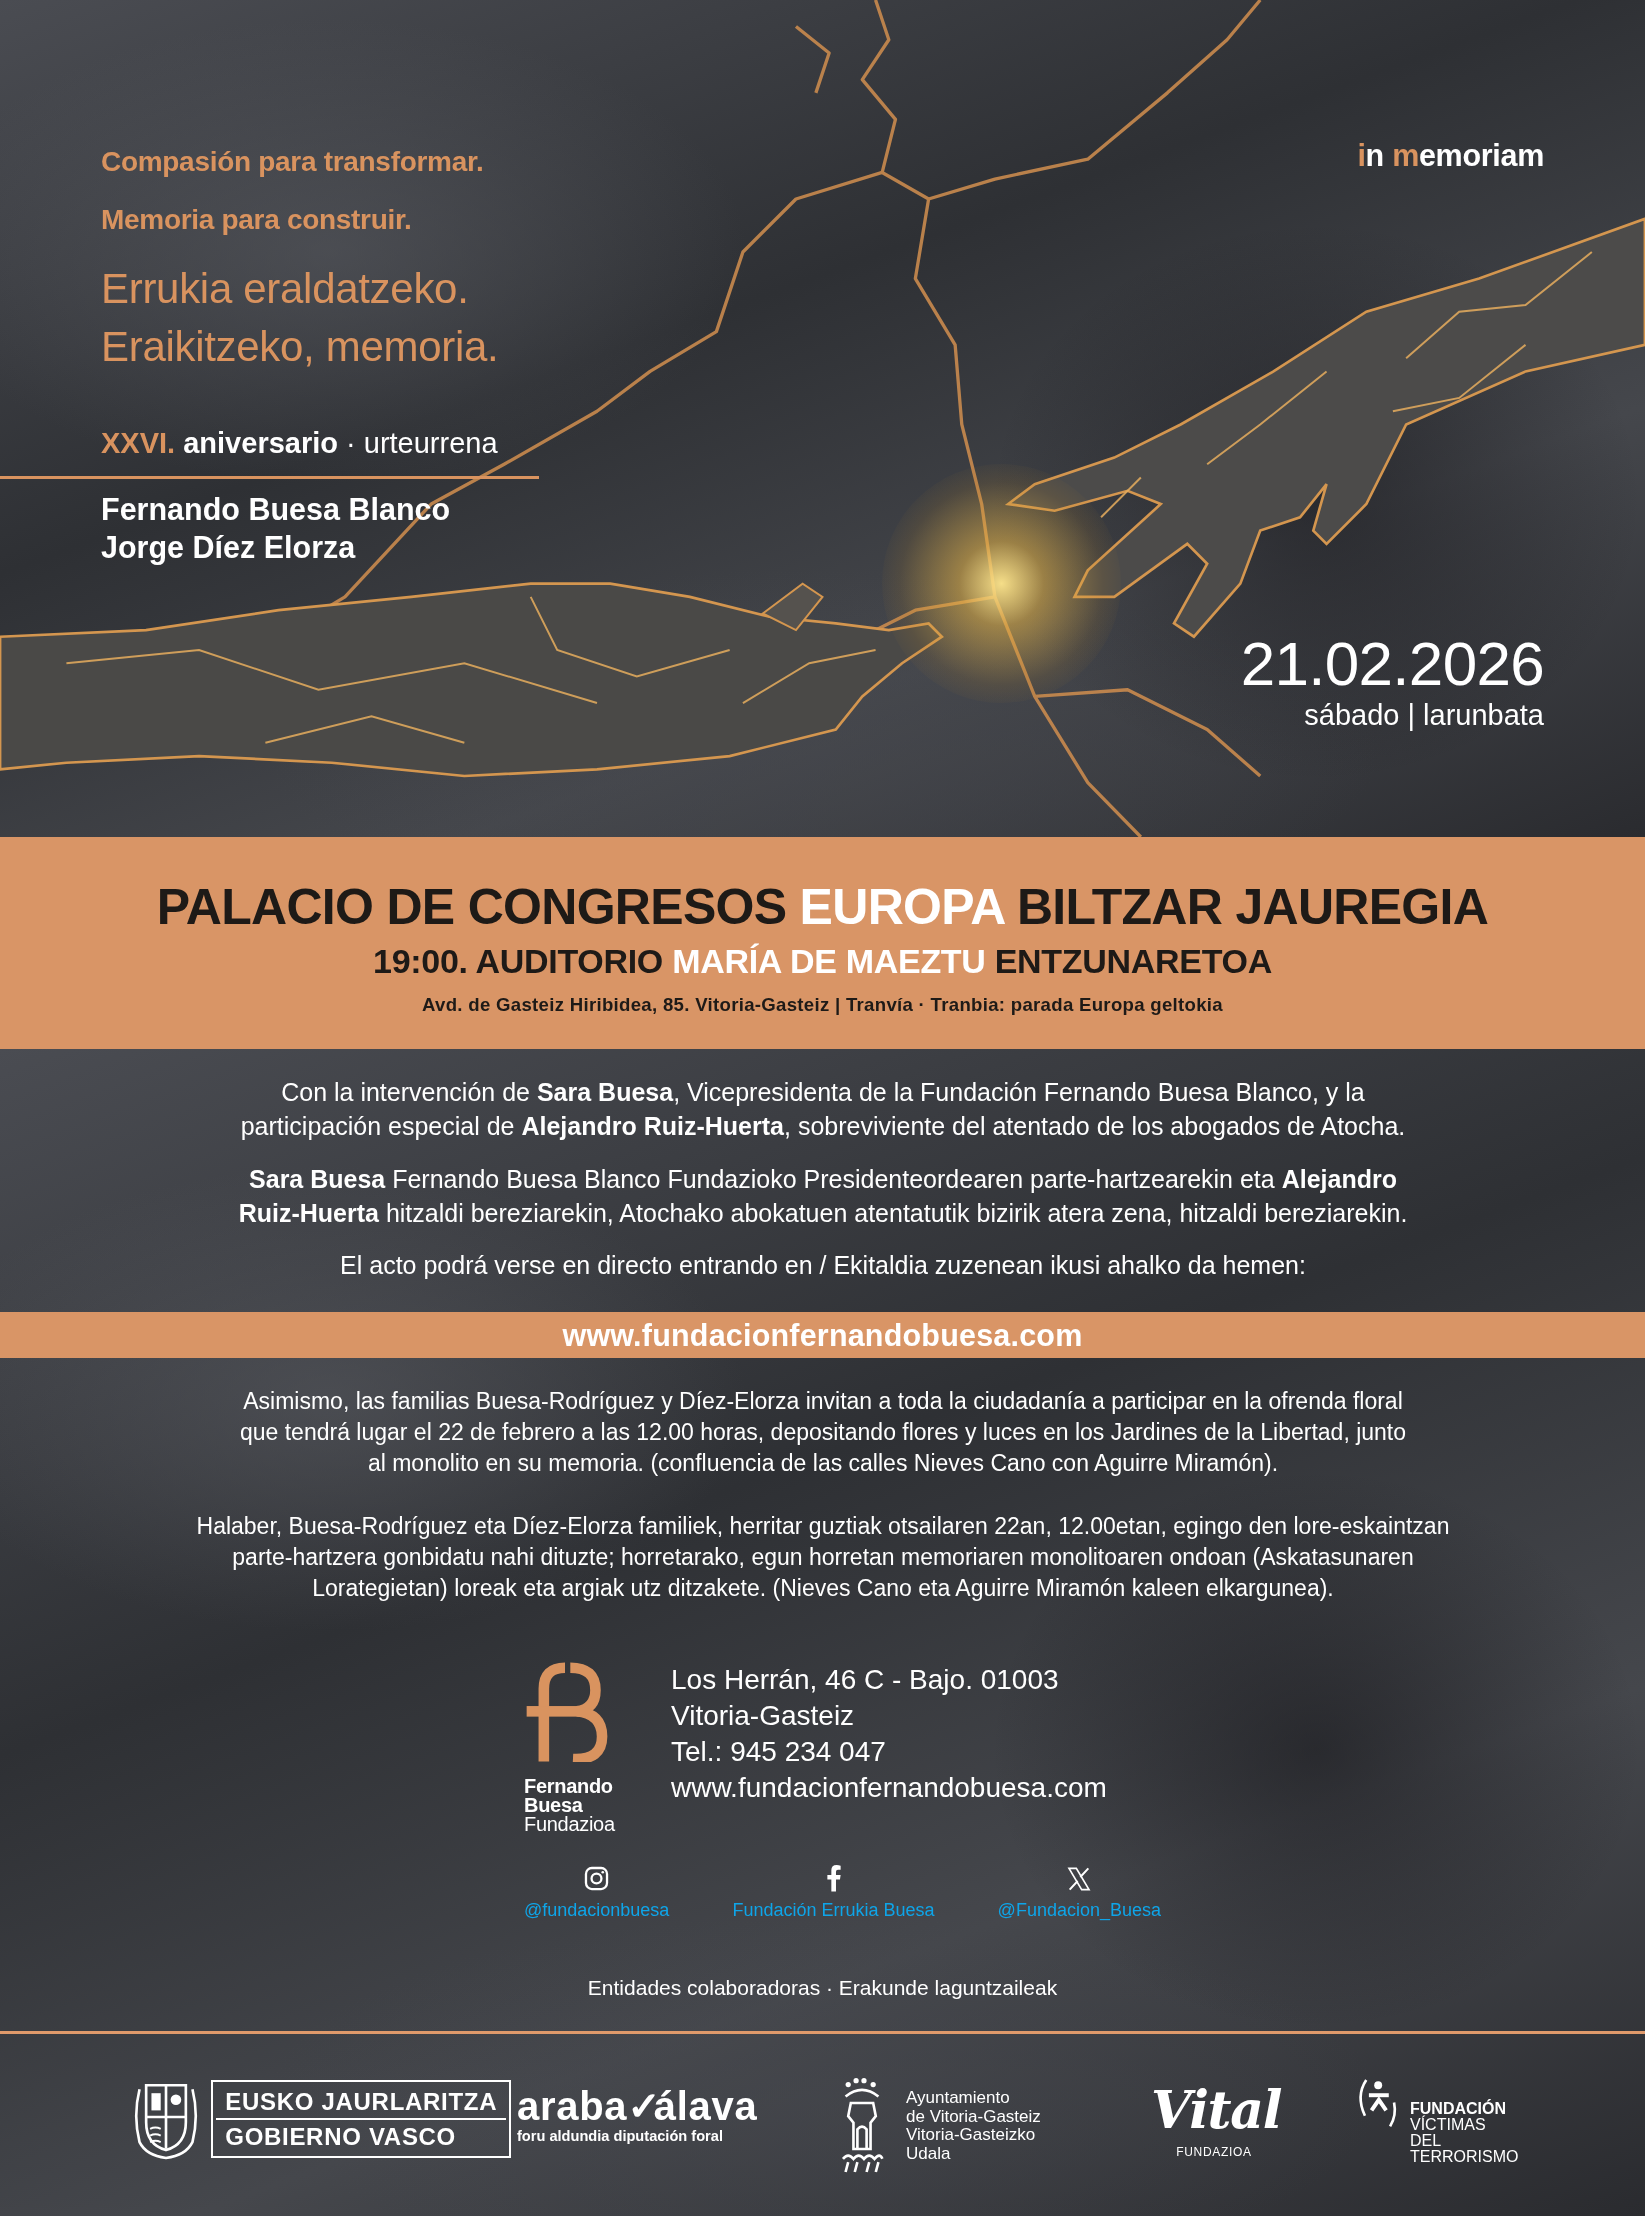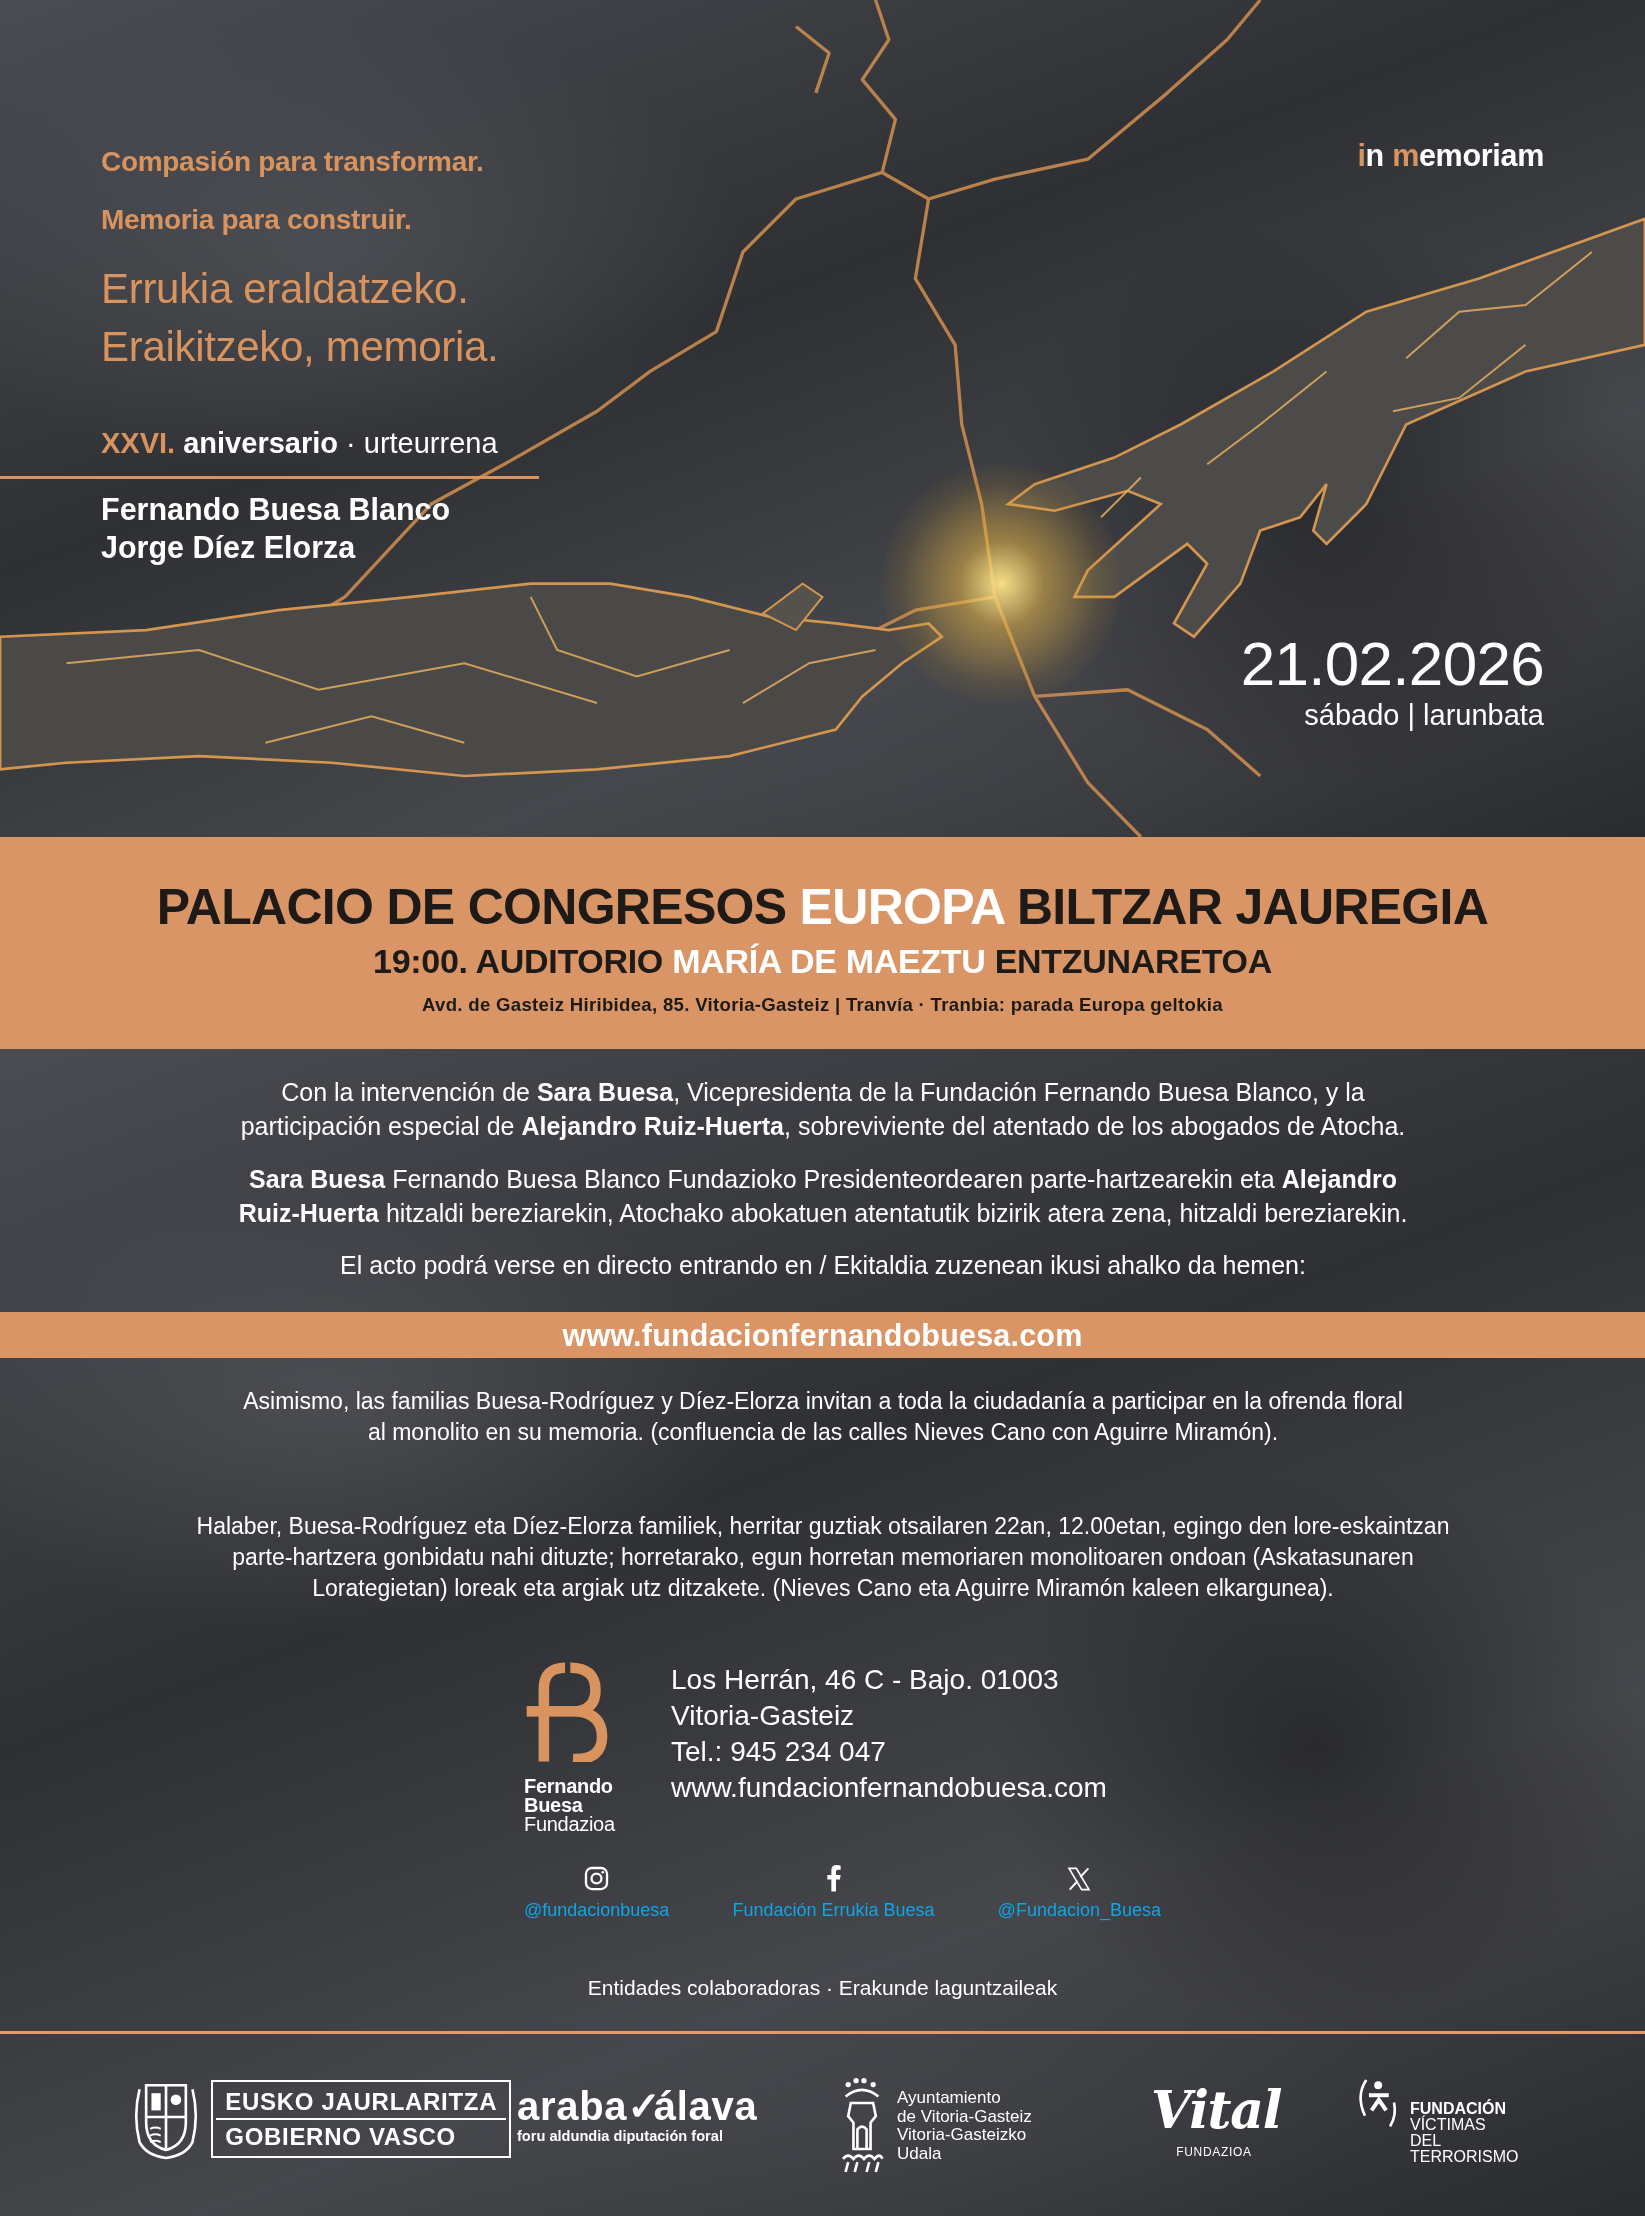--- a/index.html
+++ b/index.html
@@ -96,21 +96,21 @@
   .gv .box { margin-left: 5.3px; border: 2.7px solid #fff; padding: 2.7px; }
   .gv .box div { font-size: 24px; font-weight: 700; letter-spacing: 0.7px; padding: 2.7px 9.3px; }
   .gv .box .top { border-bottom: 2px solid #fff; }
 
   .aa { left: 517px; top: 23px; }
   .aa .big { font-size: 40px; font-weight: 700; letter-spacing: 0.7px; line-height: 41px; }
   .aa .small { font-size: 14.6px; font-weight: 700; margin-top: 1.3px; }
 
   .vg { left: 839px; top: 13.3px; display: flex; align-items: center; }
   .vg .crest { width: 46px; height: 100px; }
-  .vg .t { margin-left: 12px; font-size: 17px; line-height: 18.6px; }
+  .vg .t { margin-left: 21px; font-size: 17px; line-height: 18.6px; }
 
   .vital { left: 1151px; top: 20px; text-align: center; width: 126px; }
   .vital .v { font-family: "DejaVu Serif", serif; font-style: italic; font-weight: 700; font-size: 52px; line-height: 53px; letter-spacing: -1.3px; }
   .vital .f { font-size: 12px; margin-top: 9.3px; letter-spacing: 0.7px; }
 
   .fvt { left: 1353px; top: 13.3px; display: flex; }
   .fvt .mk { width: 53px; height: 53px; }
   .fvt .t { margin-left: 4px; margin-top: 25px; font-size: 16px; line-height: 16px; }
   .fvt .t .h { font-weight: 700; }
 </style>
@@ -193,20 +193,21 @@
   <div><b>Ruiz-Huerta</b><span> hitzaldi bereziarekin, Atochako abokatuen atentatutik bizirik atera zena, hitzaldi bereziarekin.</span></div>
 </div>
 <div class="paras p3">El acto podrá verse en directo entrando en / Ekitaldia zuzenean ikusi ahalko da hemen:</div>
 
 <div class="urlband">
   <span>www.fundacionfernandobuesa.com</span>
 </div>
 
 <div class="paras p4">
   <div>Asimismo, las familias Buesa-Rodríguez y Díez-Elorza invitan a toda la ciudadanía a participar en la ofrenda floral</div>
+  <div>que tendrá lugar el 22 de febrero a las 12.00 horas, depositando flores y luces en los Jardines de la Libertad, junto</div>
   <div>al monolito en su memoria. (confluencia de las calles Nieves Cano con Aguirre Miramón).</div>
 </div>
 <div class="paras p5">
   <div>Halaber, Buesa-Rodríguez eta Díez-Elorza familiek, herritar guztiak otsailaren 22an, 12.00etan, egingo den lore-eskaintzan</div>
   <div>parte-hartzera gonbidatu nahi dituzte; horretarako, egun horretan memoriaren monolitoaren ondoan (Askatasunaren</div>
   <div>Lorategietan) loreak eta argiak utz ditzakete. (Nieves Cano eta Aguirre Miramón kaleen elkargunea).</div>
 </div>
 
 <div class="logo-fb">
   <svg class="mark" viewBox="0 0 130 150">

